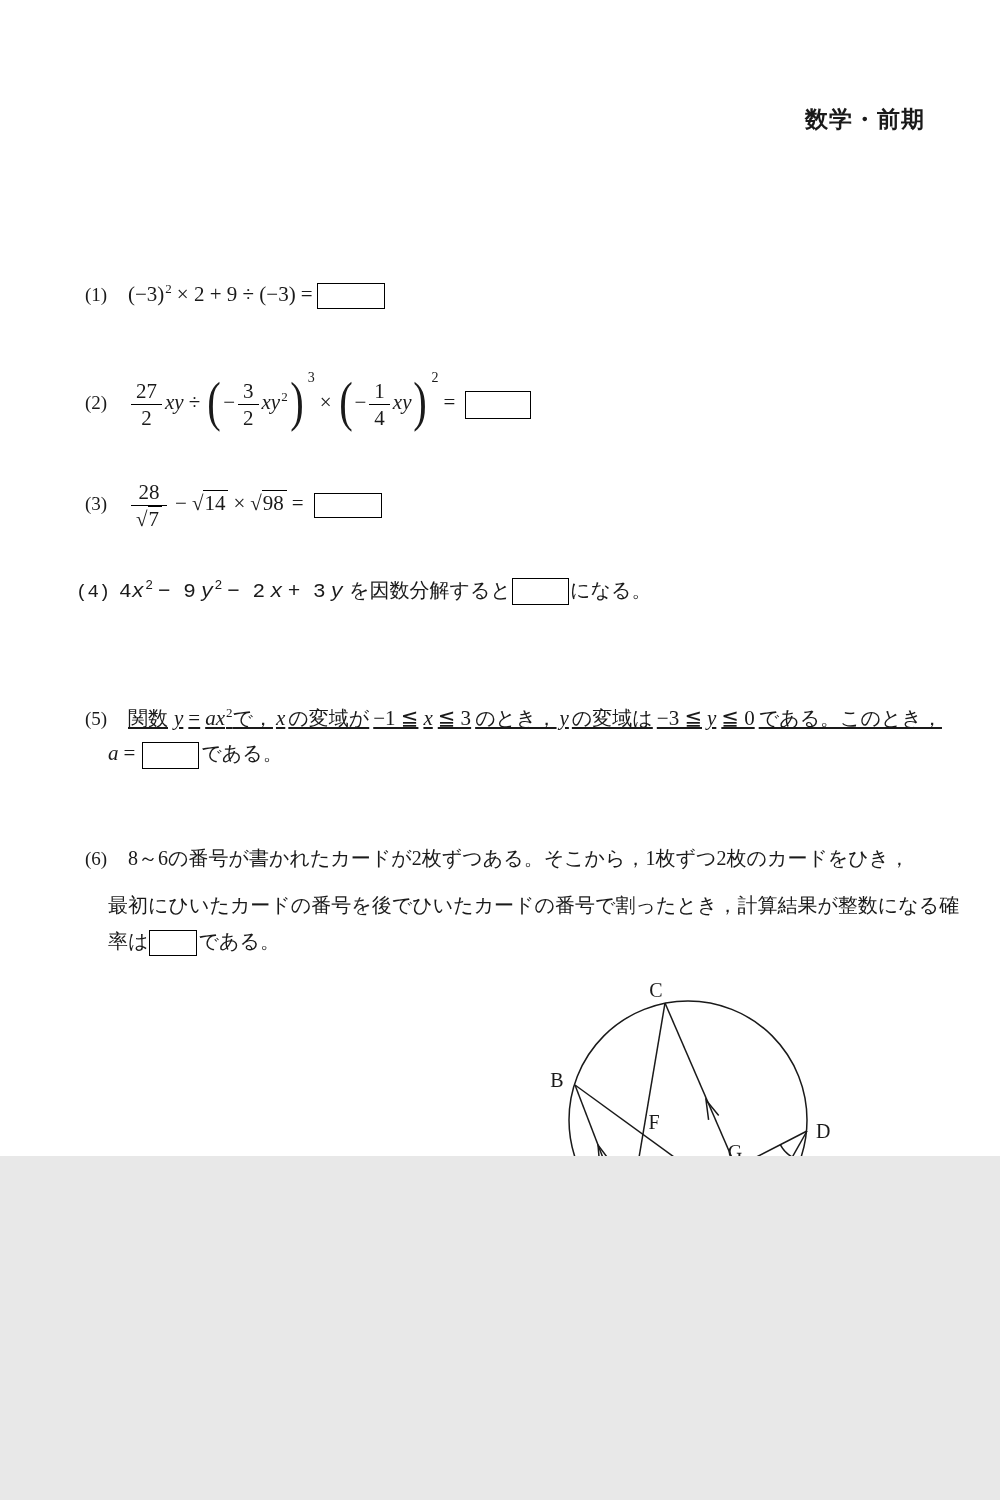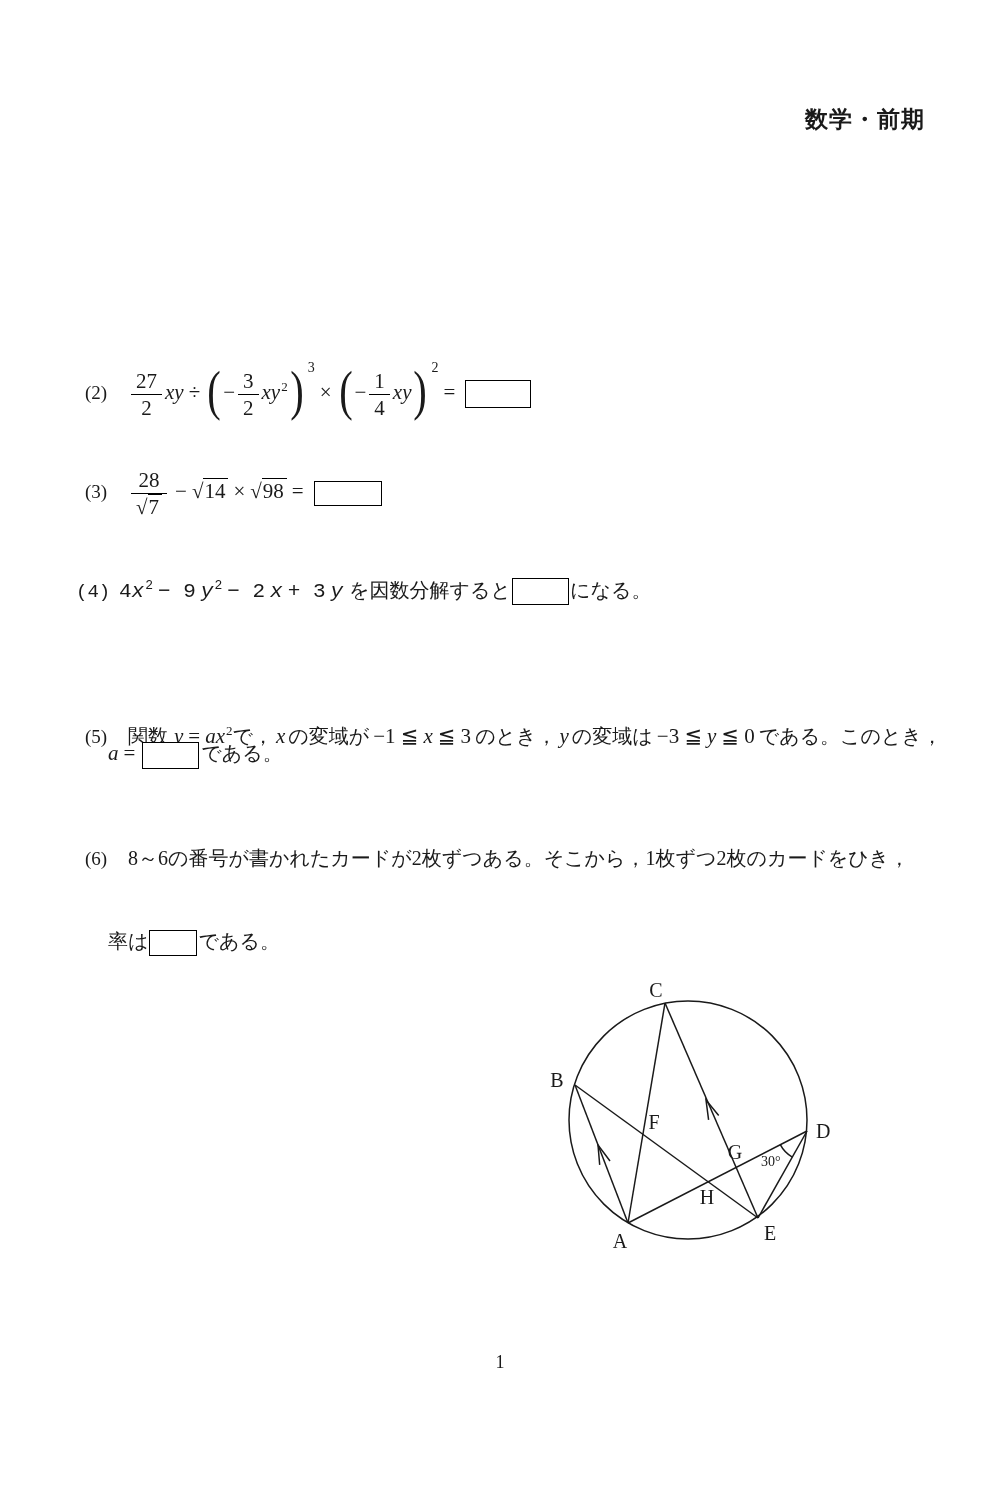--- a/index.html
+++ b/index.html
@@ -1,27 +1,27 @@
 <!DOCTYPE html>
 <html><head>
 <meta charset="utf-8">
 <style>
   html,body{margin:0;padding:0;background:#e8e8e8;}
-  .page{position:relative;width:1000px;height:1500px;background:#ffffff;overflow:hidden;
+  .page{position:relative;width:1000px;height:1156px;background:#ffffff;overflow:hidden;
         font-family:"Liberation Serif","DejaVu Serif",serif;color:#1a1a1a;}
   .hdr{position:absolute;top:104px;right:75px;font-family:"Liberation Sans","DejaVu Sans",sans-serif;
        font-weight:700;font-size:23px;letter-spacing:1px;}
   .row{position:absolute;white-space:nowrap;font-size:21px;}
   .jp{font-size:20px;}
   .qlabel{display:inline-block;width:43px;font-size:19px;}
   .numbox{display:inline-block;width:25px;height:29px;border:2px solid #000;text-align:center;
           line-height:29px;font-weight:700;font-size:21px;
           font-family:"Liberation Sans","DejaVu Sans",sans-serif;vertical-align:-8px;margin-right:15px;}
   .abox{display:inline-block;border:1.5px solid #000;vertical-align:middle;margin:0 5px;background:#fff;}
-  .frac{display:inline-block;text-align:center;vertical-align:middle;line-height:1.05;margin:0 3px;}
+  .frac{display:inline-block;text-align:center;vertical-align:middle;line-height:1.05;margin:12px 3px;}
   .frac .num{display:block;padding:0 5px 2px;border-bottom:1.4px solid #000;}
   .frac .den{display:block;padding:2px 5px 0;}
   .it{font-style:italic;}
   sup.exp{font-size:13px;vertical-align:8px;line-height:0;margin-left:1px;}
   sup.pexp{font-size:14px;vertical-align:27px;line-height:0;margin-left:2px;}
   .bp{display:inline-block;font-size:54px;line-height:0;vertical-align:middle;
       transform:scaleX(0.75);position:relative;top:-3px;}
   .rt{display:inline-block;white-space:nowrap;}
   .rt .rr{border-top:1.4px solid #000;padding:0 3px 0 1px;}
   .op{margin:0 5px;}
@@ -32,43 +32,49 @@
   .footer{position:absolute;top:1352px;left:0;width:100%;text-align:center;font-size:18px;}
 </style>
 </head>
 <body>
 
 <div class="page">
 
   <div class="hdr">数学・前期</div>
 
 
+  <div class="row" style="top:282px;left:85px;">
+    <span class="qlabel">(1)</span><span>(−3)</span><sup class="exp">2</sup><span class="op">× 2 + 9 ÷ (−3)</span><span>=</span><span class="abox" style="width:66px;height:24px;"></span>
+  </div>
 
   <div class="row" style="top:368px;left:85px;">
     <span class="qlabel">(2)</span><span class="frac"><span class="num">27</span><span class="den">2</span></span><span class="it">xy</span><span class="op">÷</span><span class="bp">(</span><span>−</span><span class="frac"><span class="num">3</span><span class="den">2</span></span><span class="it">xy</span><sup class="exp">2</sup><span class="bp">)</span><sup class="pexp">3</sup><span class="op">×</span><span class="bp">(</span><span>−</span><span class="frac"><span class="num">1</span><span class="den">4</span></span><span class="it">xy</span><span class="bp">)</span><sup class="pexp">2</sup><span class="op">=</span><span class="abox" style="width:64px;height:26px;"></span>
   </div>
 
   <div class="row" style="top:469px;left:85px;">
     <span class="qlabel">(3)</span><span class="frac"><span class="num">28</span><span class="den"><span class="rt"><span>√</span><span class="rr">7</span></span></span></span><span class="op">−</span><span class="rt"><span>√</span><span class="rr">14</span></span><span class="op">×</span><span class="rt"><span>√</span><span class="rr">98</span></span><span class="op">=</span><span class="abox" style="width:66px;height:23px;"></span>
   </div>
 
   <div class="row" style="top:577px;left:76px;font-family:Liberation Mono, monospace;">
     <span class="qlabel">(4)</span><span>4</span><span class="it">x</span><sup class="exp">2</sup><span class="op">− 9</span><span class="it">y</span><sup class="exp">2</sup><span class="op">− 2</span><span class="it">x</span><span class="op">+ 3</span><span class="it">y</span><span class="jp" style="margin-left:6px;">を因数分解すると</span><span class="abox" style="width:55px;height:25px;margin:0 1px;"></span><span class="jp">になる。</span>
   </div>
 
-  <div class="row" style="top:723px;left:85px;">
+  <div class="row" style="top:705px;left:85px;text-decoration:underline;">
     <span class="qlabel">(5)</span><span class="jp">関数</span><span class="it" style="margin-left:6px;">y</span><span class="op">=</span><span class="it">ax</span><sup class="exp">2</sup><span class="jp">で，</span><span class="it" style="margin:0 3px;">x</span><span class="jp">の変域が</span><span style="margin-left:4px;">−1 ≦</span><span class="it" style="margin:0 5px;">x</span><span>≦ 3</span><span class="jp" style="margin-left:4px;">のとき，</span><span class="it" style="margin:0 3px;">y</span><span class="jp">の変域は</span><span style="margin-left:4px;">−3 ≦</span><span class="it" style="margin:0 5px;">y</span><span>≦ 0</span><span class="jp" style="margin-left:4px;">である。このとき，</span>
   </div>
 
   <div class="row" style="top:740px;left:108px;">
     <span class="it">a</span><span class="op">=</span><span class="abox" style="width:55px;height:25px;margin:0 2px;"></span><span class="jp">である。</span>
   </div>
 
   <div class="row" style="top:845px;left:85px;">
     <span class="qlabel">(6)</span><span class="jp">8～6の番号が書かれたカードが2枚ずつある。そこから，1枚ずつ2枚のカードをひき，</span>
+  </div>
+  <div class="row" style="top:892px;left:108px;">
+    <span class="jp">最初にひいたカードの番号を後でひいたカードの番号で割ったとき，計算結果が整数になる確</span>
   </div>
   <div class="row" style="top:928px;left:108px;text-align:right;">
     <span class="jp">率は</span><span class="abox" style="width:46px;height:24px;margin:0 1px;"></span><span class="jp">である。</span>
   </div>
 
 
   <div class="svgwrap">
     <svg width="334" height="306" viewBox="538 968 334 306" xmlns="http://www.w3.org/2000/svg">
       <g fill="none" stroke="#1a1a1a" stroke-width="1.5">
         <circle cx="688" cy="1120" r="119"></circle>

